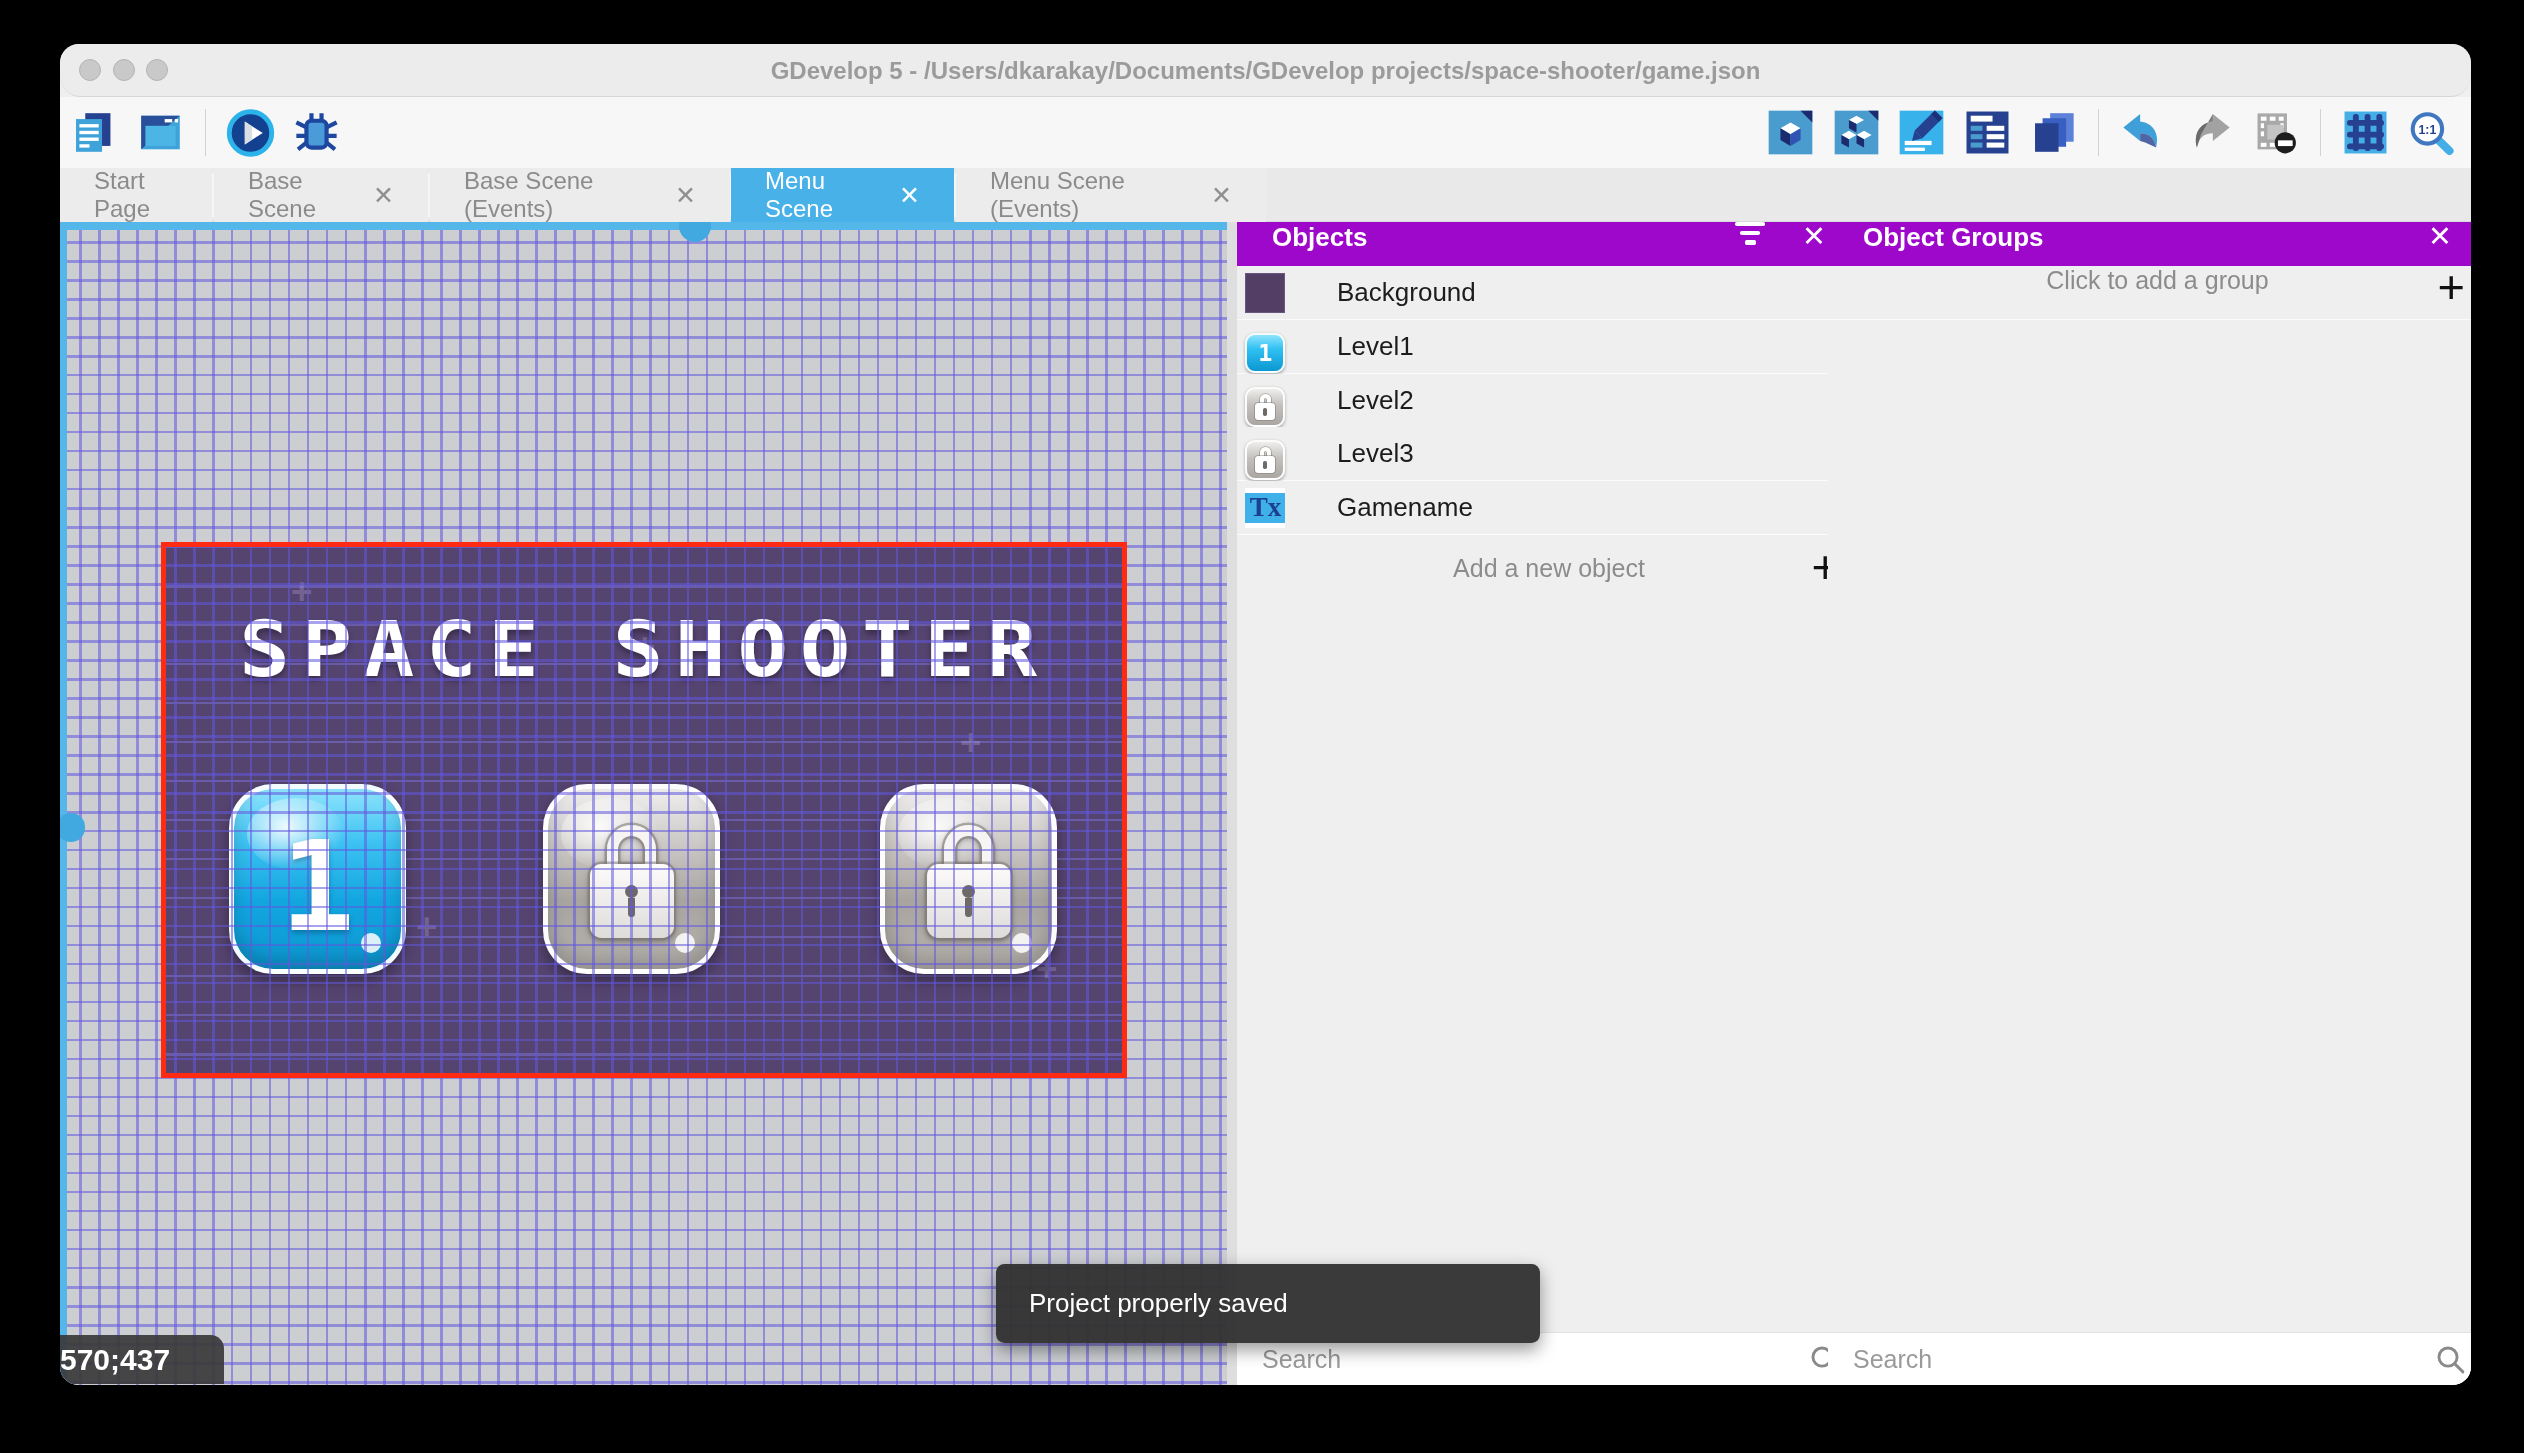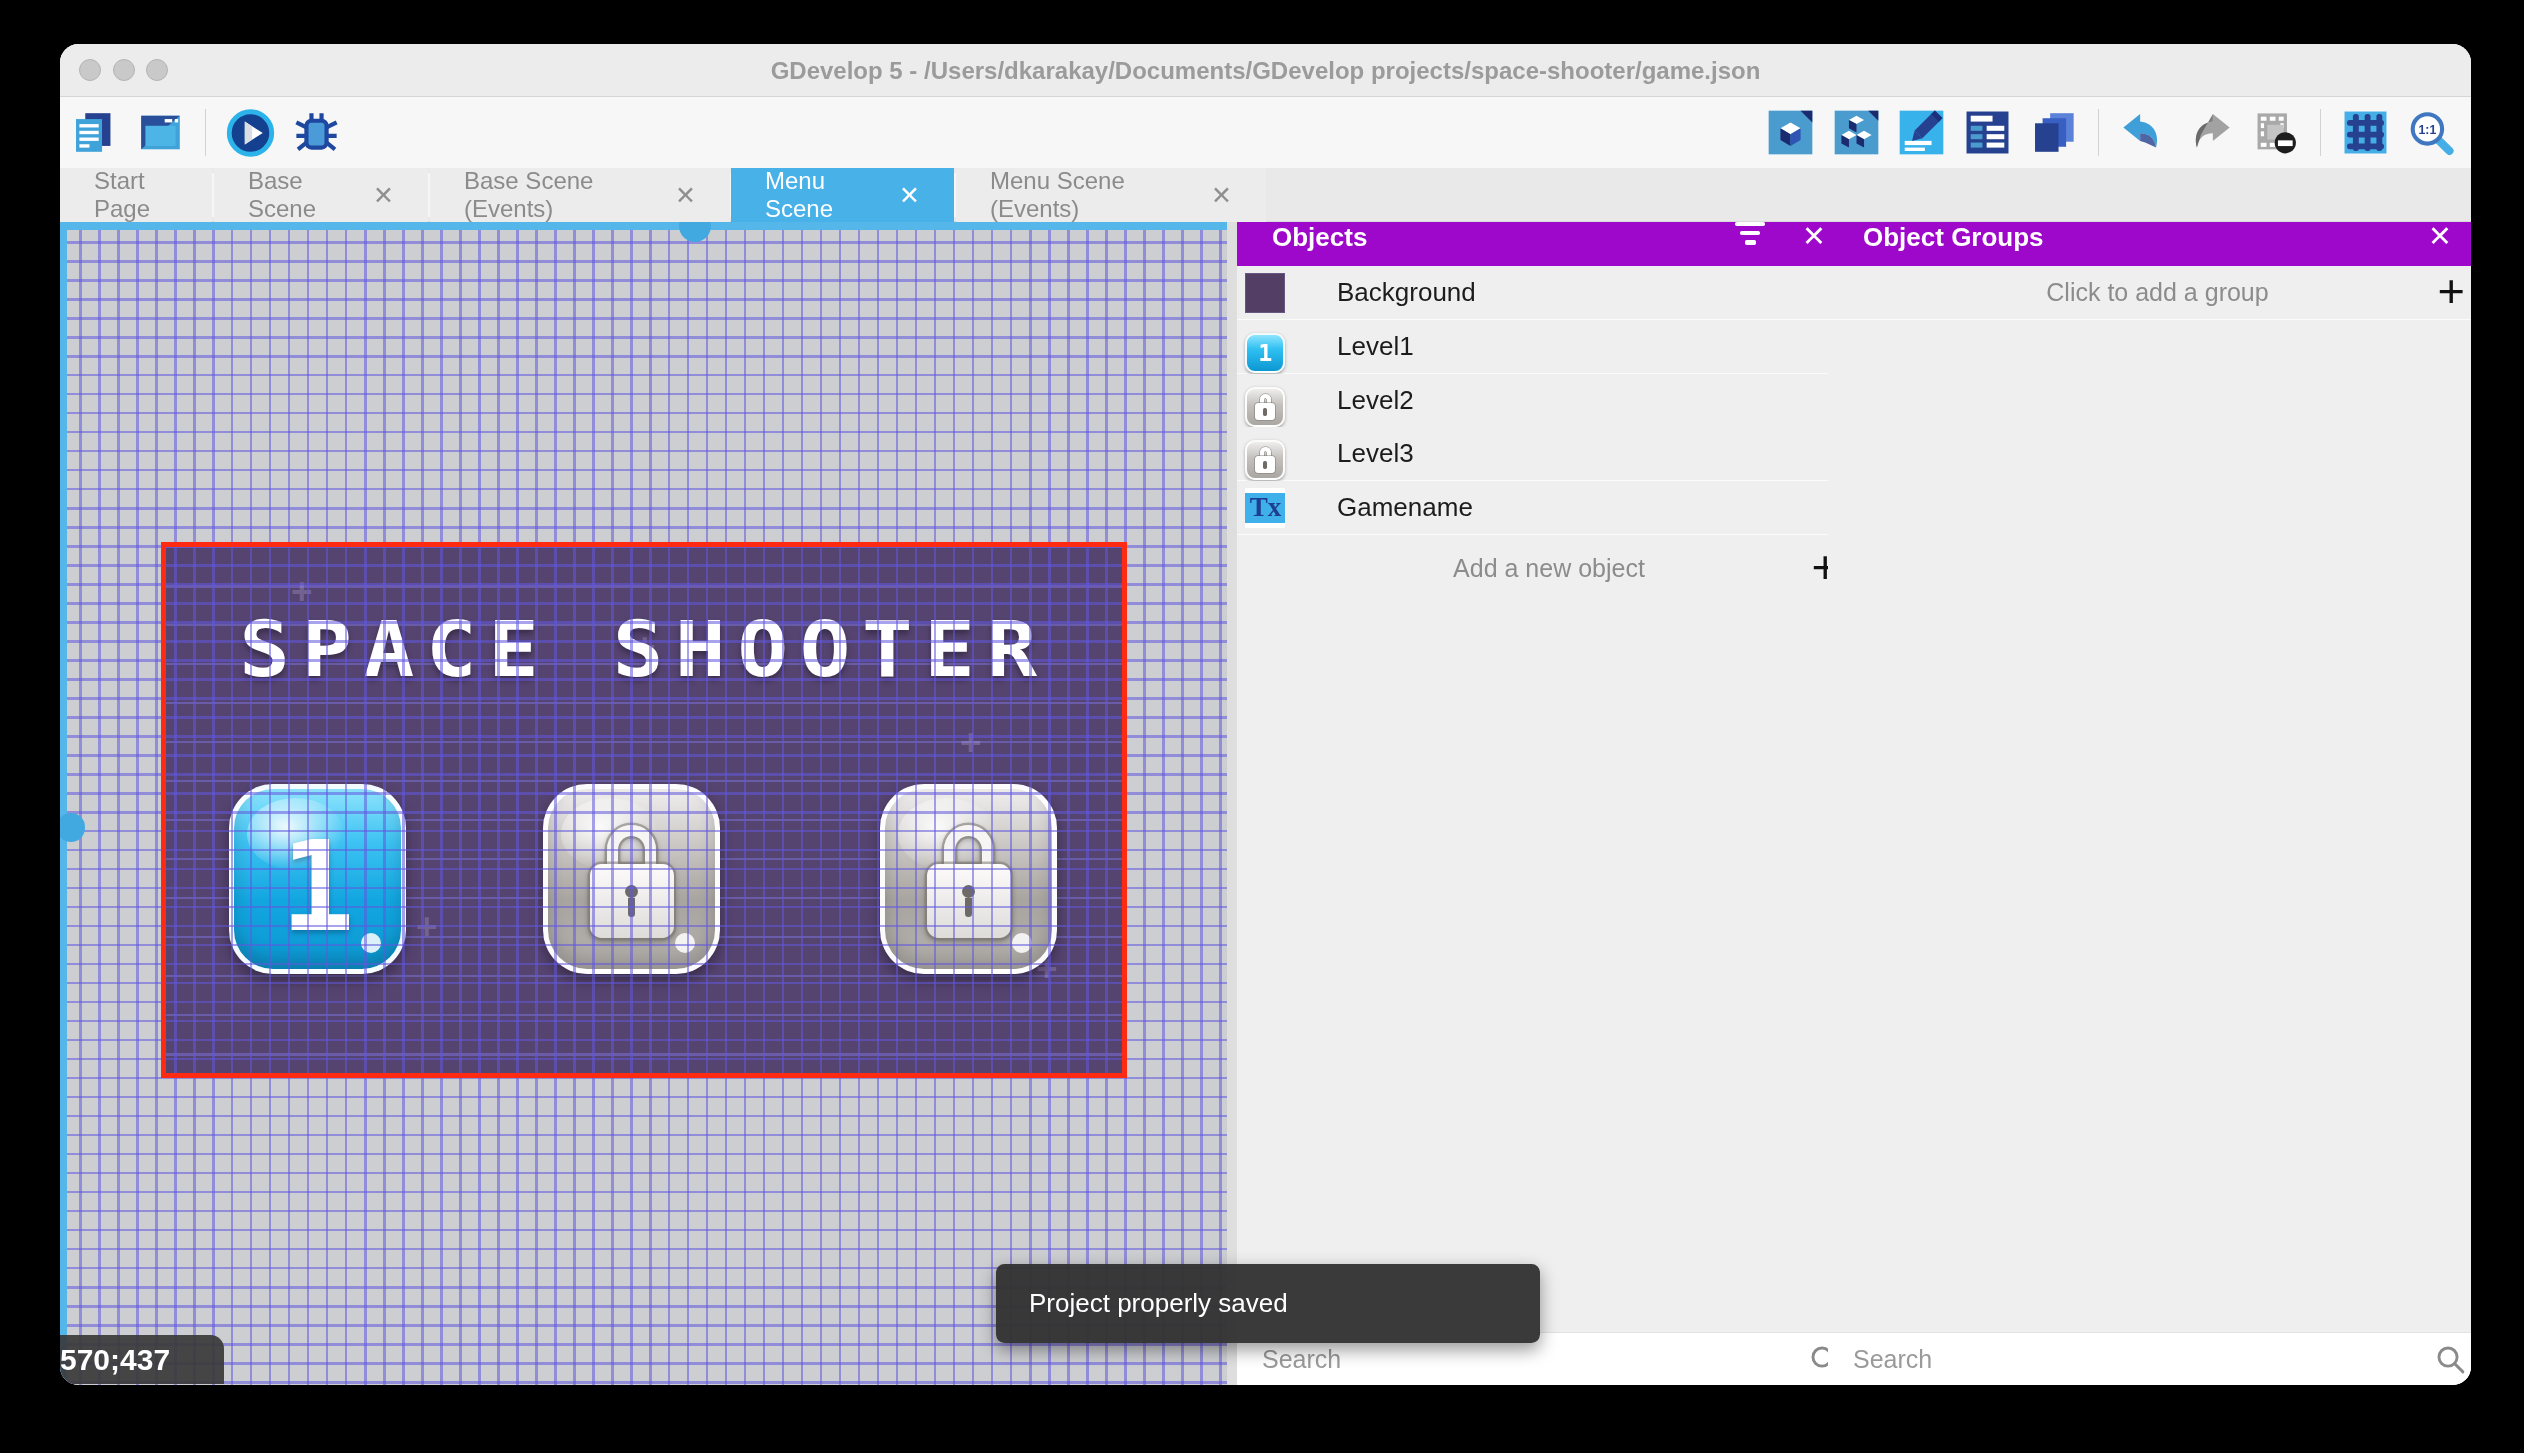--- a/index.html
+++ b/index.html
@@ -2,21 +2,21 @@
 <html style="font-size:13.4px"><head>
 <meta charset="utf-8">
 <style>
   html,body{margin:0;padding:0;background:#000;width:2525px;height:1453px;position:relative;
     font-family:"Liberation Sans", sans-serif;-webkit-font-smoothing:antialiased;}
   *{box-sizing:border-box;}
   .window{position:absolute;left:60px;top:44px;width:2411px;height:1341px;background:#efefef;
     border-radius:18.4px;overflow:hidden;box-shadow:0 16.7px 50px rgba(0,0,0,.6);}
 
   
-  .titlebar{position:absolute;left:0;top:0;width:100%;height:53px;background:#ececec;border-bottom:0.8px solid #d6d6d6;}
+  .titlebar{position:absolute;left:0;top:0;width:100%;height:53px;background:#ececec;border-bottom:0.8px solid #d6d6d6;border-radius:21px;}
   .traffic{position:absolute;top:15px;width:22px;height:22px;border-radius:50%;background:#c9c9c9;border:0.8px solid #b3b3b3;}
   .t1{left:19px}.t2{left:53px}.t3{left:86px}
   .title-text{position:absolute;left:0;right:0;top:0;height:53px;line-height:53px;text-align:center;
     color:#9b9b9b;font-size:24px;font-weight:700;}
 
   
   .toolbar{position:absolute;left:0;top:53px;width:100%;height:71px;background:#f7f7f7;display:flex;align-items:center;}
   .tb-left{position:absolute;left:10px;display:flex;align-items:center;gap:16.7px;}
   .tb-right{position:absolute;right:15px;display:flex;align-items:center;gap:16.7px;}
   .tb-btn{width:49px;height:49px;display:flex;align-items:center;justify-content:center;}
@@ -115,21 +115,21 @@
     display:flex;align-items:center;justify-content:center;color:#1d3f8f;
     font-family:"Liberation Serif", serif;font-weight:700;font-size:27px;}
 
   .search-row{position:absolute;left:0;bottom:0;width:100%;height:53px;background:#fff;border-top:0.8px solid #e2e2e2;}
   .search-input{position:absolute;left:0;top:0;width:100%;height:100%;border:none;outline:none;background:transparent;
     font-size:25px;color:#333;padding:0 67px 0 25px;font-family:"Liberation Sans",sans-serif;}
   .search-input::placeholder{color:#9a9a9a;}
   .search-icon{position:absolute;right:20px;top:10px;}
 
   .group-add-row{position:absolute;left:0;top:44px;width:100%;height:54px;background:#efefef;border-bottom:1.7px solid #fbfbfb;
-    display:flex;align-items:center;justify-content:center;}
+    display:flex;align-items:flex-start;justify-content:center;}
 
   
   .toast{position:absolute;left:936px;top:1220px;width:544px;height:79px;background:rgba(50,50,50,.96);
     border-radius:8.4px;box-shadow:0 6.7px 16.7px rgba(0,0,0,.4);display:flex;align-items:center;
     padding-left:33px;color:#fff;font-size:26px;z-index:50;}
 </style>
 </head>
 <body>
 
 <div class="window">

